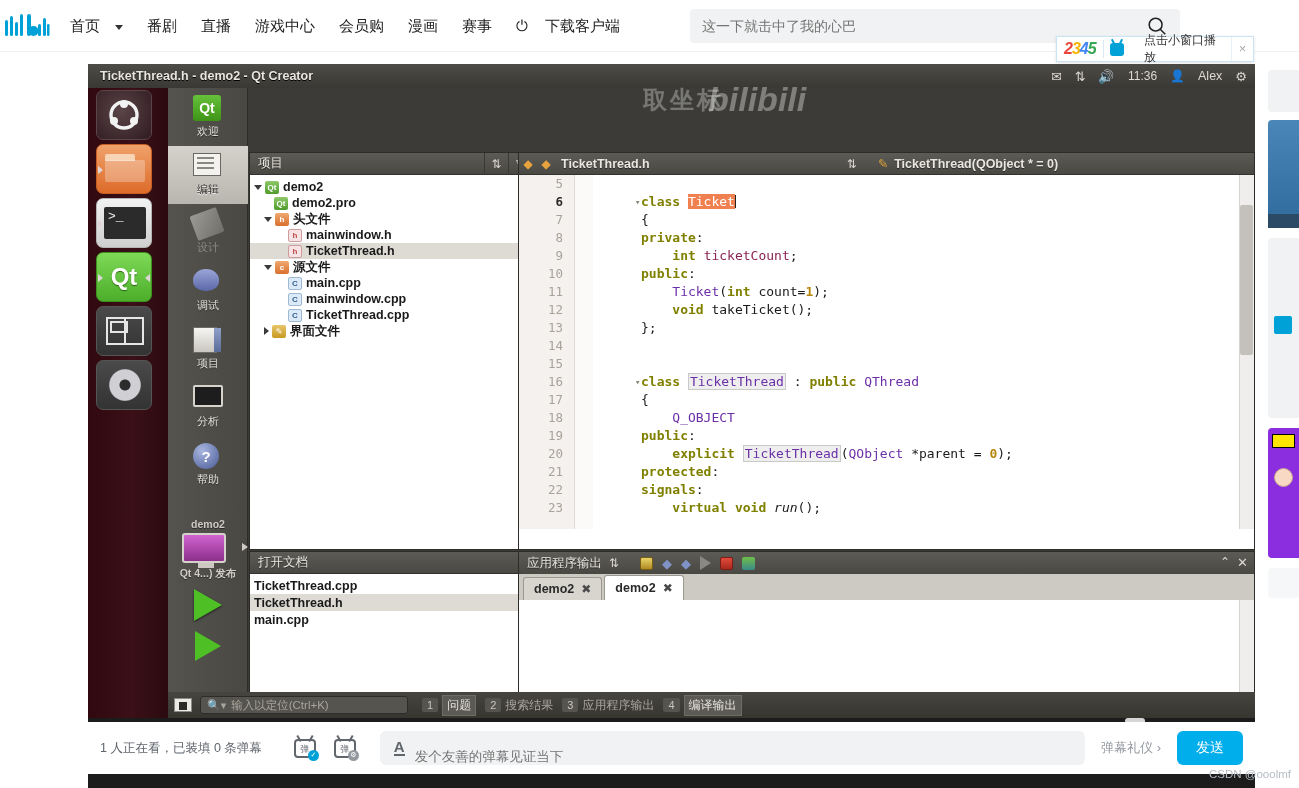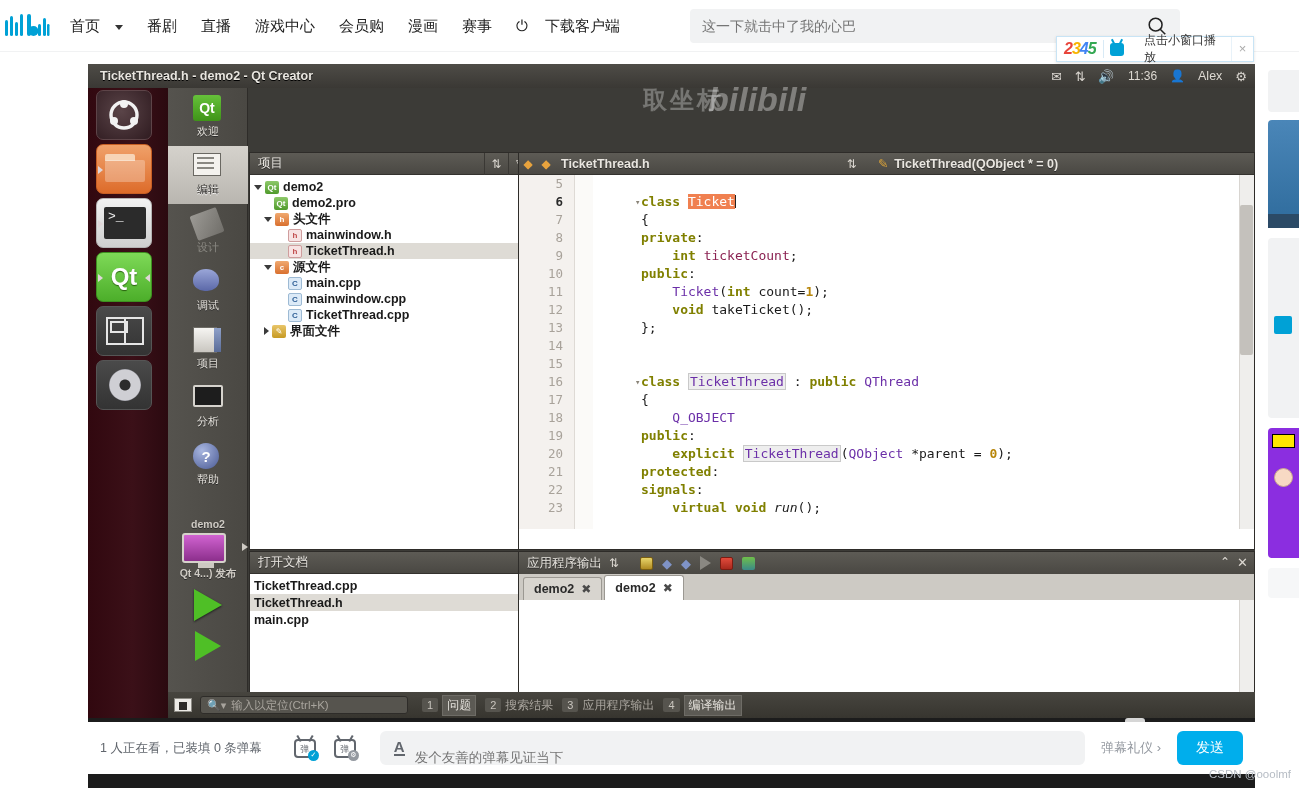--- a/index.html
+++ b/index.html
@@ -424,21 +424,21 @@
   .dm-badge{position:absolute;right:-5px;bottom:-5px;width:11px;height:11px;
      border-radius:50%;background:#00a1d6;color:#fff;font-size:7px;
      display:flex;align-items:center;justify-content:center;}
   .dm-badge.grey{background:#9499a0;}
   .dm-input-wrap { margin-left:24px; flex:1; height:34px; background:#f1f2f3;
      border-radius:6px; display:flex; align-items:center; padding:0 14px; gap:10px; }
   .dm-A { font-size:15px; color:#61666d; font-weight:bold;
           border-bottom:2px solid #61666d; line-height:14px; }
   .dm-input { border:none; background:transparent; outline:none; flex:1;
               font-size:13.5px; color:#9499a0;
-              font-family:Liberation Serif, serif;margin-top:19px; }
+              font-family:Liberation Mono, monospace;margin-top:19px; }
   .dm-etiq { margin:0 16px; font-size:13px; color:#9499a0; white-space:nowrap;
              cursor:pointer; }
   .dm-send { width:66px; height:34px; background:#00aeec; color:#fff;
              border:none; border-radius:6px; font-size:14px; cursor:pointer;
              margin-right:12px; font-family:"Liberation Sans",sans-serif; }
 
   
   .side-col { position:absolute; left:1268px; top:62px; width:31px; height:700px; }
   .side-card { position:absolute; left:0; width:31px; background:#f1f2f3;
                border-radius:4px 0 0 4px; }

